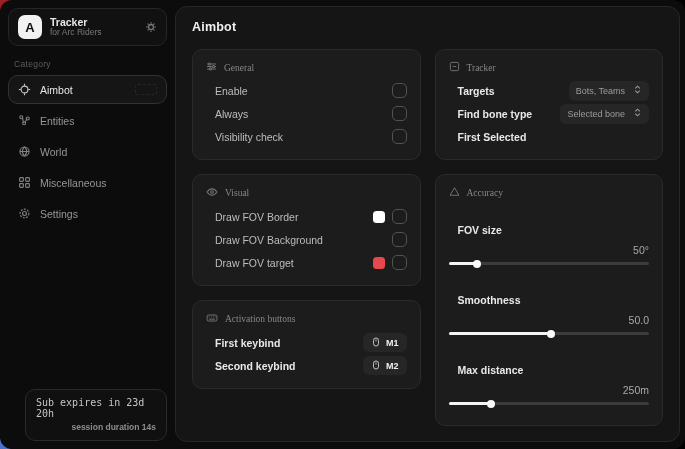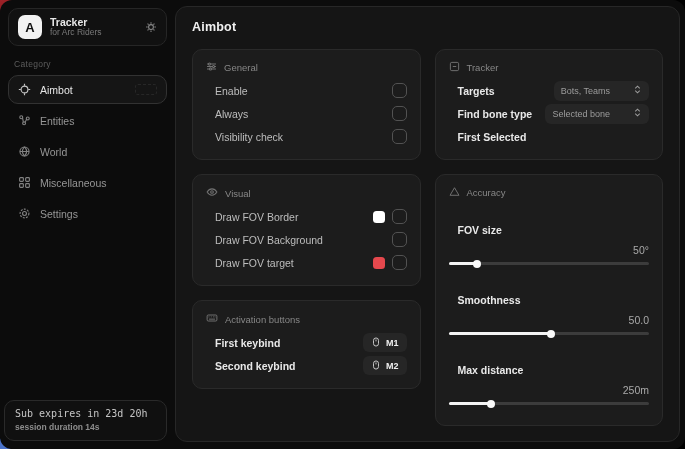--- a/index.html
+++ b/index.html
@@ -26,47 +26,47 @@
 
   .category-label { color:#5d5d5d; font-size:8.5px; margin:13px 0 6px 6px; letter-spacing:.3px; }
 
   .nav { display:flex; flex-direction:column; gap:2px; }
   .nav-item { display:flex; align-items:center; gap:9px; height:29px; padding:0 9px;
     color:#969696; font-size:10.5px; border:1px solid transparent; border-radius:10px; cursor:default; }
   .nav-item.active { color:#e6e6e6; background:#151515; border-color:#323232; }
   .nav-item .ni-icon { display:flex; color:inherit; opacity:.85; }
   .hint-dash { margin-left:auto; width:22px; height:11px; border:1px dashed #2f2f2f; border-radius:3px; opacity:.7; }
 
-  .status-card { position:absolute; left:4px; right:8px; bottom:8px;
+  .status-card { position:absolute; left:25px; right:8px; bottom:8px;
     border:1px solid #2a2a2a; border-radius:10px; background:#101010; padding:7px 10px 8px; }
   .status-line1 { font-family:"DejaVu Sans Mono", monospace; font-size:10px; color:#c6c6c6; }
-  .status-line2 { font-size:8.5px; font-weight:bold; color:#8d8d8d; margin-top:3px; }
+  .status-line2 { font-size:8.5px; font-weight:bold; color:#8d8d8d; margin-top:3px;text-align:right; }
 
   
   .main { position:absolute; left:175px; top:6px; right:5px; bottom:7px;
     background:#151515; border:1px solid #272727; border-radius:12px; padding:13px 16px; }
   .page-title { color:#f0f0f0; font-size:12.5px; font-weight:bold; letter-spacing:.2px; }
 
   .cols { display:flex; gap:14px; margin-top:15px; }
   .col { flex:1; display:flex; flex-direction:column; gap:14px; min-width:0; }
 
   .card { background:#1c1c1c; border:1px solid #2a2a2a; border-radius:10px; padding:9px 13px 11px; }
   .card-head { display:flex; align-items:center; gap:7px; color:#878787;
-    font-family:Liberation Sans, sans-serif; font-size:9.5px; margin:2px 0 5px; }
+    font-family:Liberation Serif, serif; font-size:9.5px; margin:2px 0 5px; }
   .card-head svg { opacity:.8; }
 
   .row { display:flex; align-items:center; justify-content:space-between; min-height:23px; }
   .row-label { color:#bdbdbd; font-size:10.5px;padding-left:9px; }
   .row-label.strong { color:#e9e9e9; font-weight:bold; }
   .row-right { display:flex; align-items:center; gap:7px; }
 
   .checkbox { width:15px; height:15px; border:1.5px solid #525252; border-radius:5px; background:transparent; }
   .swatch { width:12px; height:12px; border-radius:3.5px; }
 
-  .dropdown { display:flex; align-items:center; gap:23px; background:#262626; border-radius:6px;
+  .dropdown { display:flex; align-items:center; gap:8px; background:#262626; border-radius:6px;
     height:20px; padding:0 7px; color:#9c9c9c; font-size:9px; max-width:160px; }
   .dropdown .dd-text { white-space:nowrap; overflow:hidden; text-overflow:ellipsis; }
   .dropdown svg { flex:none; color:#9c9c9c; }
 
   .keybtn { display:flex; align-items:center; gap:5px; background:#262626; border-radius:6px;
     height:19px; padding:0 8px; color:#f0f0f0; font-size:9px; font-weight:bold; }
   .keybtn svg { color:#cfcfcf; }
 
   .slider-row { margin-bottom:4px; }
   .slider-head { display:flex; align-items:center; justify-content:space-between; min-height:21px; }

